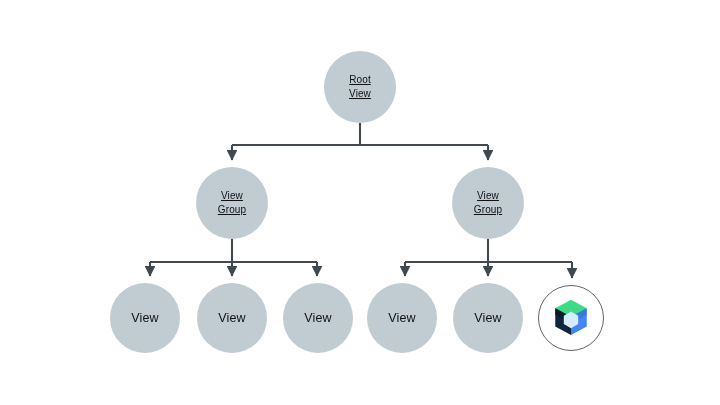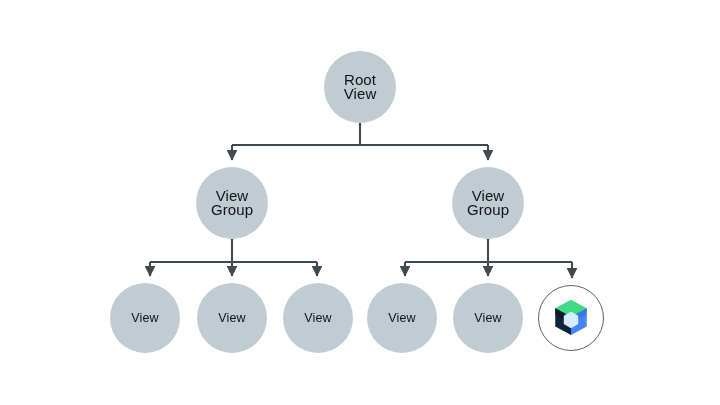--- a/index.html
+++ b/index.html
@@ -39,21 +39,22 @@
     text-align: center;
     color: #101214;
     font-size: 12.5px;
     line-height: 14.5px;
     letter-spacing: 0.1px;
     white-space: pre-line;
     user-select: none;
   }
   .node-root .node-label,
   .node-group .node-label {
-    font-size: 15px;
+    font-size: 10px;
+    text-decoration: underline;
   }
   .node-logo {
     background: #ffffff;
     border: 1.4px solid #5c6469;
   }
   .logo-mark {
     width: 42px;
     height: 42px;
     display: block;
   }

